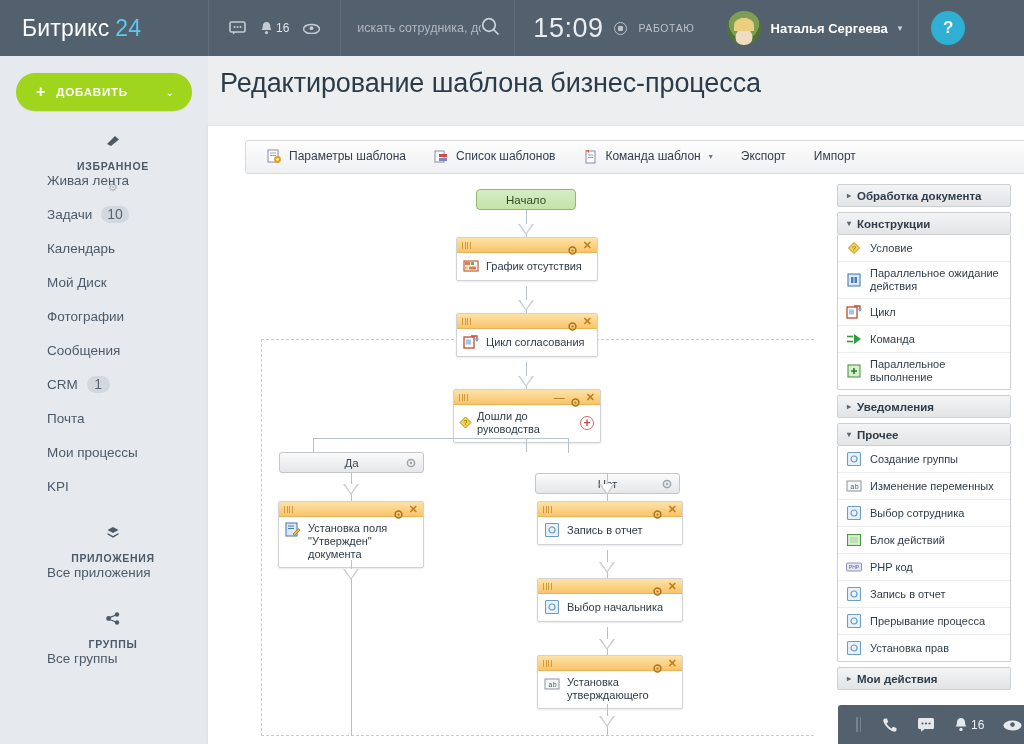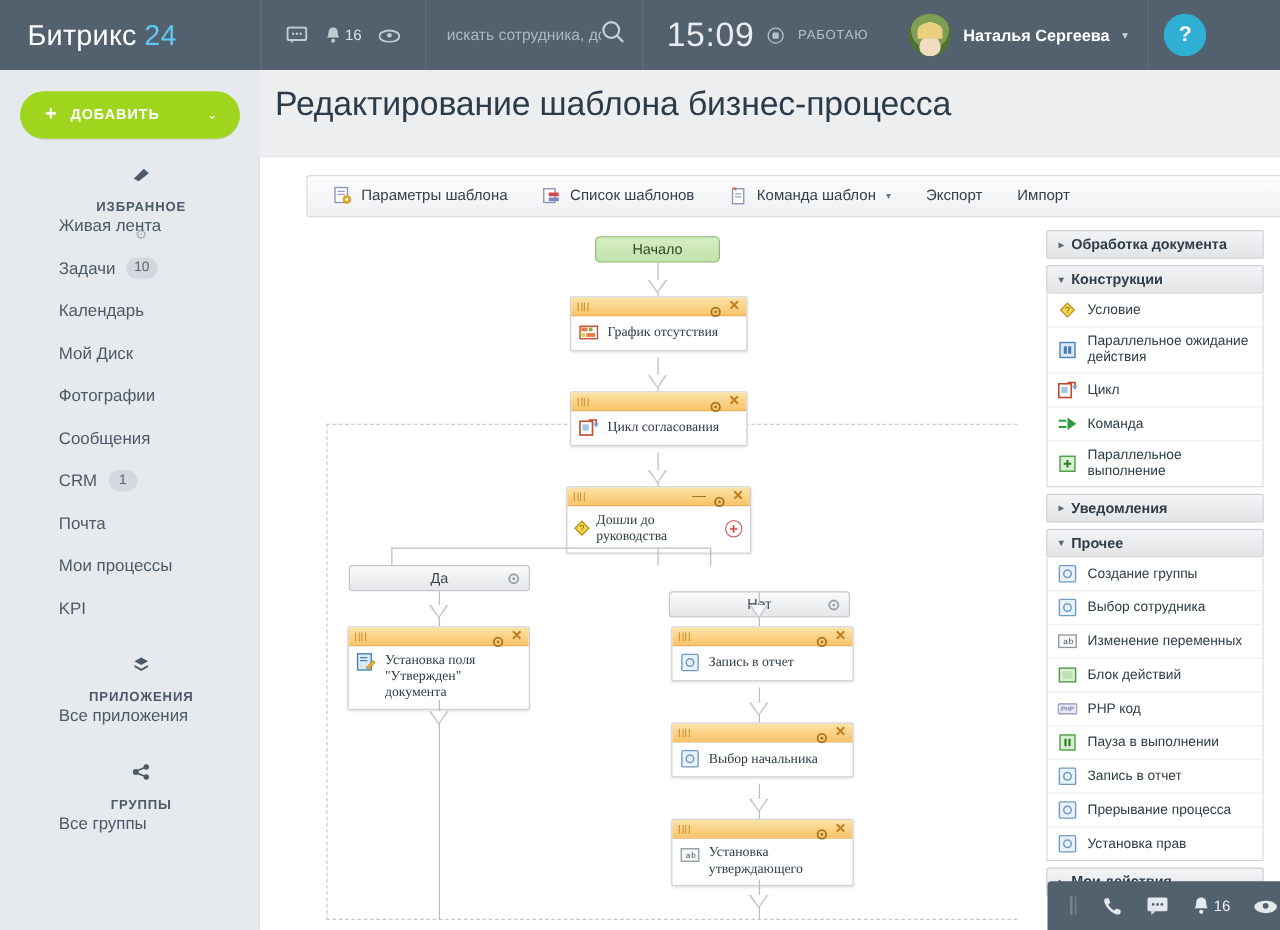--- a/index.html
+++ b/index.html
@@ -84,21 +84,21 @@
   }
   .sec-head .t { font-size: 10.5px; font-weight: bold; color: #4c5a68; letter-spacing: .7px; }
   .sec-gear { font-size: 11px; color: #a8b2bb; }
 
   .nav-item {
     display: flex; align-items: center; height: 34px;
     padding-left: 47px; font-size: 13.5px; color: #4c5a68; cursor: pointer;
   }
   .badge {
     margin-left: 9px; min-width: 23px; height: 17px; border-radius: 9px;
-    background: #d2d8dd; color: #59646f; font-size: 11px;
+    background: #d2d8dd; color: #59646f; font-size: 14px;
     display: flex; align-items: center; justify-content: center; padding: 0 6px;
   }
 
   
   .page-title {
     position: absolute; top: 68px; left: 220px;
     font-size: 27px; color: #2b3b4a; font-weight: normal; letter-spacing: -.1px;
   }
 
   
@@ -149,21 +149,21 @@
   .hdr-tools { margin-left: auto; display: flex; align-items: center; gap: 6px; }
   .t-min { color: #9a6c1e; font-size: 11px; line-height: 6px; }
   .t-gear { width: 9px; height: 9px; }
   .t-x { color: #c27e1c; font-size: 11px; font-weight: bold; line-height: 9px; }
 
   .act-body {
     display: flex; align-items: center; gap: 7px;
     padding: 5px 6px 6px 6px; min-height: 25px;
   }
   .act-ico { width: 16px; height: 16px; flex-shrink: 0; }
-  .act-lbl { font-size: 11px; color: #2d3a46; line-height: 13px; font-family: Liberation Serif, serif; }
+  .act-lbl { font-size: 11px; color: #2d3a46; line-height: 13px; }
 
   .branch {
     width: 145px; height: 21px; border-radius: 3px;
     background: linear-gradient(#fbfbfb, #e4e6e8);
     border: 1px solid #c3c7cb;
     display: flex; align-items: center; justify-content: center;
     font-size: 11.5px; color: #3a4753; position: relative;
   }
   .branch .bgear { position: absolute; right: 7px; top: 5px; width: 10px; height: 10px; }
 
@@ -767,63 +767,53 @@
           <svg width="16" height="16" viewBox="0 0 16 16">
               <rect x="1.5" y="1.5" width="13" height="13" rx="1" fill="#eaf2f9" stroke="#6d9cc4" stroke-width="1.1"></rect>
               <circle cx="8" cy="8" r="3" fill="none" stroke="#6d9cc4" stroke-width="1.2"></circle>
             </svg>
         </span>
         <span>Создание группы</span>
       </div>
       <div class="pal-item">
         <span class="pal-ico">
           <svg width="16" height="16" viewBox="0 0 16 16">
-              <rect x="1.5" y="1.5" width="13" height="13" rx="1" fill="#eaf2f9" stroke="#6d9cc4" stroke-width="1.1"></rect>
-              <circle cx="8" cy="8" r="3" fill="none" stroke="#6d9cc4" stroke-width="1.2"></circle>
-            </svg>
-        </span>
-        <span>Выбор сотрудника</span>
-      </div>
-      <div class="pal-item">
-        <span class="pal-ico">
-          <svg width="16" height="16" viewBox="0 0 16 16">
               <rect x="1" y="3" width="14" height="10" fill="#f4f6f8" stroke="#8d959d" stroke-width="1"></rect>
               <text x="4.5" y="10.5" font-size="6.5" fill="#46525e" font-family="sans-serif">a</text>
               <text x="9" y="10.5" font-size="6.5" fill="#46525e" font-family="sans-serif">b</text>
             </svg>
         </span>
         <span>Изменение переменных</span>
       </div>
       <div class="pal-item">
         <span class="pal-ico">
           <svg width="16" height="16" viewBox="0 0 16 16">
+              <rect x="1.5" y="1.5" width="13" height="13" rx="1" fill="#eaf2f9" stroke="#6d9cc4" stroke-width="1.1"></rect>
+              <circle cx="8" cy="8" r="3" fill="none" stroke="#6d9cc4" stroke-width="1.2"></circle>
+            </svg>
+        </span>
+        <span>Выбор сотрудника</span>
+      </div>
+      <div class="pal-item">
+        <span class="pal-ico">
+          <svg width="16" height="16" viewBox="0 0 16 16">
               <rect x="1.5" y="2.5" width="13" height="11" fill="#d9efd4" stroke="#4b9a42" stroke-width="1.1"></rect>
               <rect x="4" y="5" width="8" height="6" fill="#bde0b5"></rect>
             </svg>
         </span>
         <span>Блок действий</span>
       </div>
       <div class="pal-item">
         <span class="pal-ico">
           <svg width="16" height="16" viewBox="0 0 16 16">
               <rect x="0.5" y="4" width="15" height="8" rx="1" fill="#e4e6f3" stroke="#8f93b8" stroke-width="1"></rect>
               <text x="8" y="10.2" font-size="5" text-anchor="middle" fill="#5d5fa0" font-family="sans-serif">PHP</text>
             </svg>
         </span>
         <span>PHP код</span>
-      </div>
-      <div class="pal-item">
-        <span class="pal-ico">
-          <svg width="16" height="16" viewBox="0 0 16 16">
-              <rect x="2" y="2" width="12" height="12" fill="#d9efd4" stroke="#4b9a42" stroke-width="1.1"></rect>
-              <rect x="5.5" y="5" width="1.8" height="6" fill="#2e7d27"></rect>
-              <rect x="8.7" y="5" width="1.8" height="6" fill="#2e7d27"></rect>
-            </svg>
-        </span>
-        <span>Пауза в выполнении</span>
       </div>
       <div class="pal-item">
         <span class="pal-ico">
           <svg width="16" height="16" viewBox="0 0 16 16">
               <rect x="1.5" y="1.5" width="13" height="13" rx="1" fill="#eaf2f9" stroke="#6d9cc4" stroke-width="1.1"></rect>
               <circle cx="8" cy="8" r="3" fill="none" stroke="#6d9cc4" stroke-width="1.2"></circle>
             </svg>
         </span>
         <span>Запись в отчет</span>
       </div>

